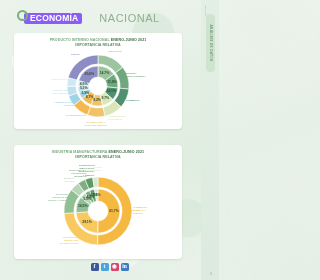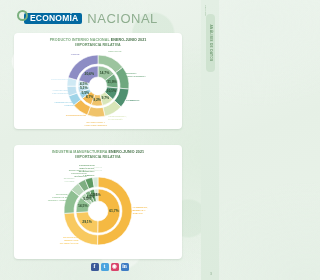--- a/index.html
+++ b/index.html
@@ -32,31 +32,31 @@
   .header {
     position: absolute; left: 17px; top: 10px;
     display: flex; align-items: center; height: 16px;
   }
   .logo-ring {
     width: 11px; height: 11px; border-radius: 50%;
     border: 2.1px solid #7bb07e; background: transparent;
     margin-right: -4px; margin-bottom: 5px; position: relative; z-index: 3;
   }
   .header-pill {
-    height: 11px; background: #0369a1; border-radius: 2px;
+    height: 11px; background: #8b5cf6; border-radius: 2px;
     display: flex; align-items: center; padding: 0 4px 0 6px;
     position: relative; z-index: 2;
   }
   .header-title {
     font-size: 8.5px; font-weight: 700; color: #ffffff;
     letter-spacing: .2px; line-height: 1; white-space: nowrap;
   }
   .header-sub {
-    font-size: 13px; color: #8fae90; letter-spacing: .5px;
-    margin-left: 5px; white-space: nowrap; font-weight: 400;
+    font-size: 11px; color: #8fae90; letter-spacing: .5px;
+    margin-left: 17px; white-space: nowrap; font-weight: 400;
   }
 
   
   .card {
     position: absolute; left: 14px; width: 168px;
     background: #ffffff; border-radius: 4px;
     box-shadow: 0 1px 2px rgba(90,120,92,.18);
   }
   #card-gdp  { top: 33px; height: 96px; }
   #card-manu { top: 145px; height: 114px; }

